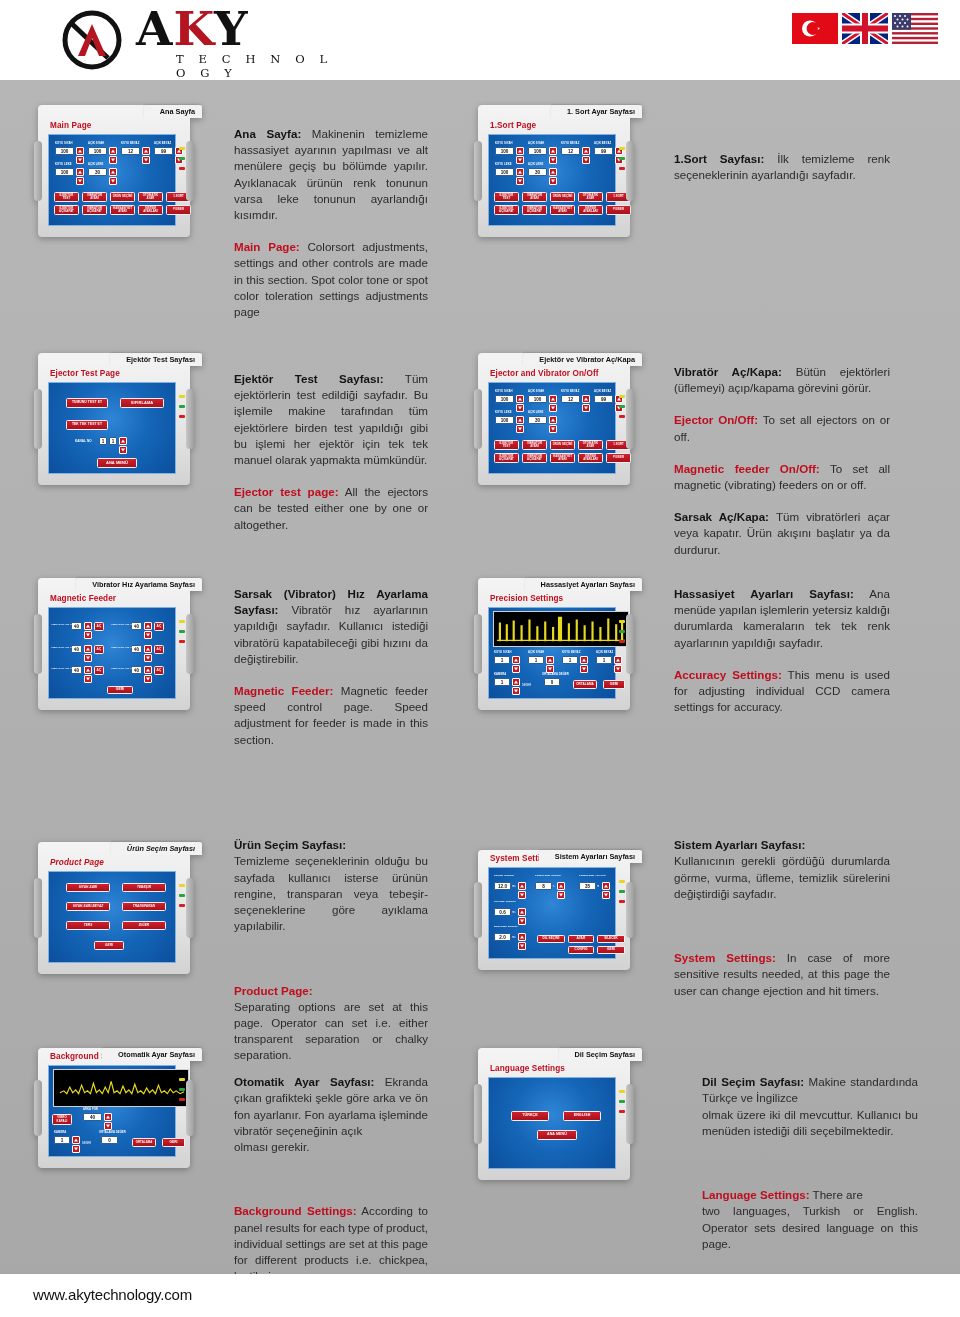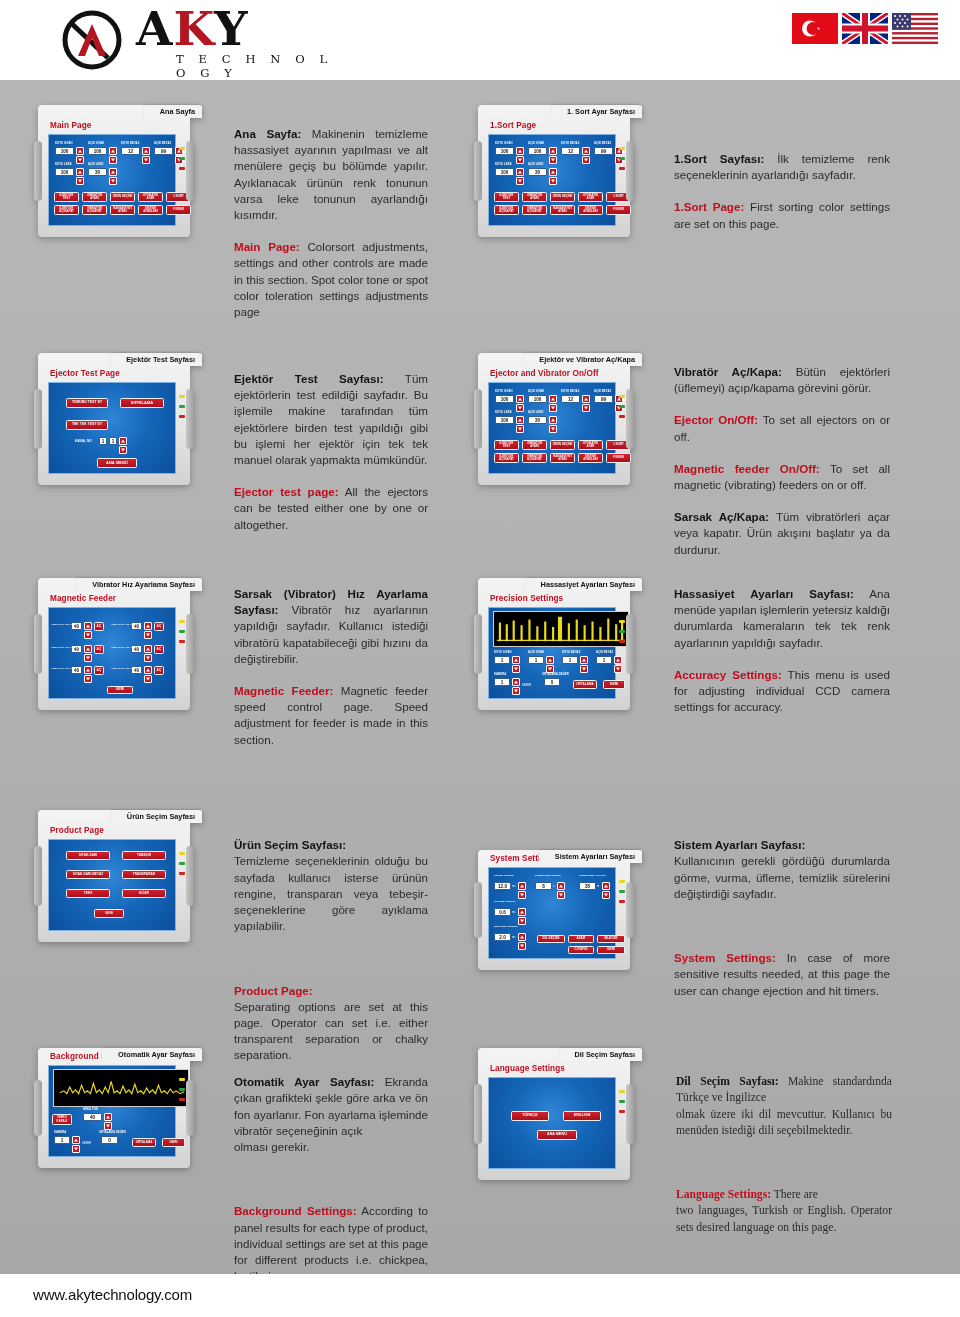--- a/index.html
+++ b/index.html
@@ -368,21 +368,20 @@
         <div class="btn" style="left:33px;top:70px;width:25px;height:10px;">VİBRATÖR AÇ/KAPAT</div>
         <div class="btn" style="left:61px;top:70px;width:25px;height:10px;">HASSASİYET AYARI</div>
         <div class="btn" style="left:89px;top:70px;width:25px;height:10px;">SİSTEM AYARLARI</div>
         <div class="btn" style="left:117px;top:70px;width:25px;height:10px;">POWER</div>
       </div>
     </div>
   </div>
 </div>
 <div class="desc" style="position:absolute;left:658px;top:135px;width:248px;">
   <p><span class="tr-head">1.Sort Sayfası:</span><span> İlk temizleme renk seçeneklerinin ayarlandığı sayfadır.</span></p>
-  <p><span class="en-head">1.Sort Page:</span><span class="en"> First sorting color settings are set on this page.</span></p>
 </div>
 
 <div class="block" style="left:38px;top:353px;">
   <div class="device">
     <div class="tab">Ejektör Test Sayfası</div>
     <div class="bezel" style="padding-top:16px;">
       <div class="panel-title">Ejector Test Page</div>
       <div class="screen">
         <div class="leds">
           <span class="led y"></span>
@@ -633,21 +632,21 @@
         <div class="btn" style="left:114px;top:72px;width:22px;height:9px;font-size:3.4px;">GERİ</div>
       </div>
     </div>
   </div>
 </div>
 <div class="desc" style="position:absolute;left:658px;top:570px;width:248px;">
   <p><span class="tr-head">Hassasiyet Ayarları Sayfası:</span><span> Ana menüde yapılan işlemlerin yetersiz kaldığı durumlarda kameraların tek tek renk ayarlarının yapıldığı sayfadır.</span></p>
   <p><span class="en-head">Accuracy Settings:</span><span class="en"> This menu is used for adjusting individual CCD camera settings for accuracy.</span></p>
 </div>
 
-<div class="block" style="left:38px;top:810px;">
+<div class="block" style="left:38px;top:842px;font-style:italic;">
   <div class="device">
     <div class="tab">Ürün Seçim Sayfası</div>
     <div class="bezel" style="padding-top:16px;">
       <div class="panel-title">Product Page</div>
       <div class="screen">
         <div class="leds">
           <span class="led y"></span>
           <span class="led g"></span>
           <span class="led r"></span>
         </div>
@@ -802,21 +801,21 @@
           <span class="led g"></span>
           <span class="led r"></span>
         </div>
         <div class="btn" style="left:22px;top:33px;width:38px;height:10px;font-size:3.6px;">TÜRKÇE</div>
         <div class="btn" style="left:74px;top:33px;width:38px;height:10px;font-size:3.6px;">ENGLISH</div>
         <div class="btn" style="left:48px;top:52px;width:40px;height:10px;font-size:3.6px;">ANA MENÜ</div>
       </div>
     </div>
   </div>
 </div>
-<div class="desc" style="position:absolute;left:660px;top:1042px;width:248px;white-space:pre-line;font-family:Liberation Serif, serif;">
+<div class="desc" style="position:absolute;left:686px;top:1042px;width:248px;white-space:pre-line;">
   <p><span class="tr-head">Dil Seçim Sayfası:</span><span> Makine standardında Türkçe ve İngilizce
 olmak üzere iki dil mevcuttur. Kullanıcı bu menüden istediği dili seçebilmektedir.</span></p>
   <p><span class="en-head">Language Settings:</span><span class="en"> There are
 two languages, Turkish or English. Operator sets desired language on this page.</span></p>
 </div>
 
 <div class="footer">
   <div class="footer-url"><span>www.</span><b>akytechnology</b><span>.com</span></div>
 </div>
 

